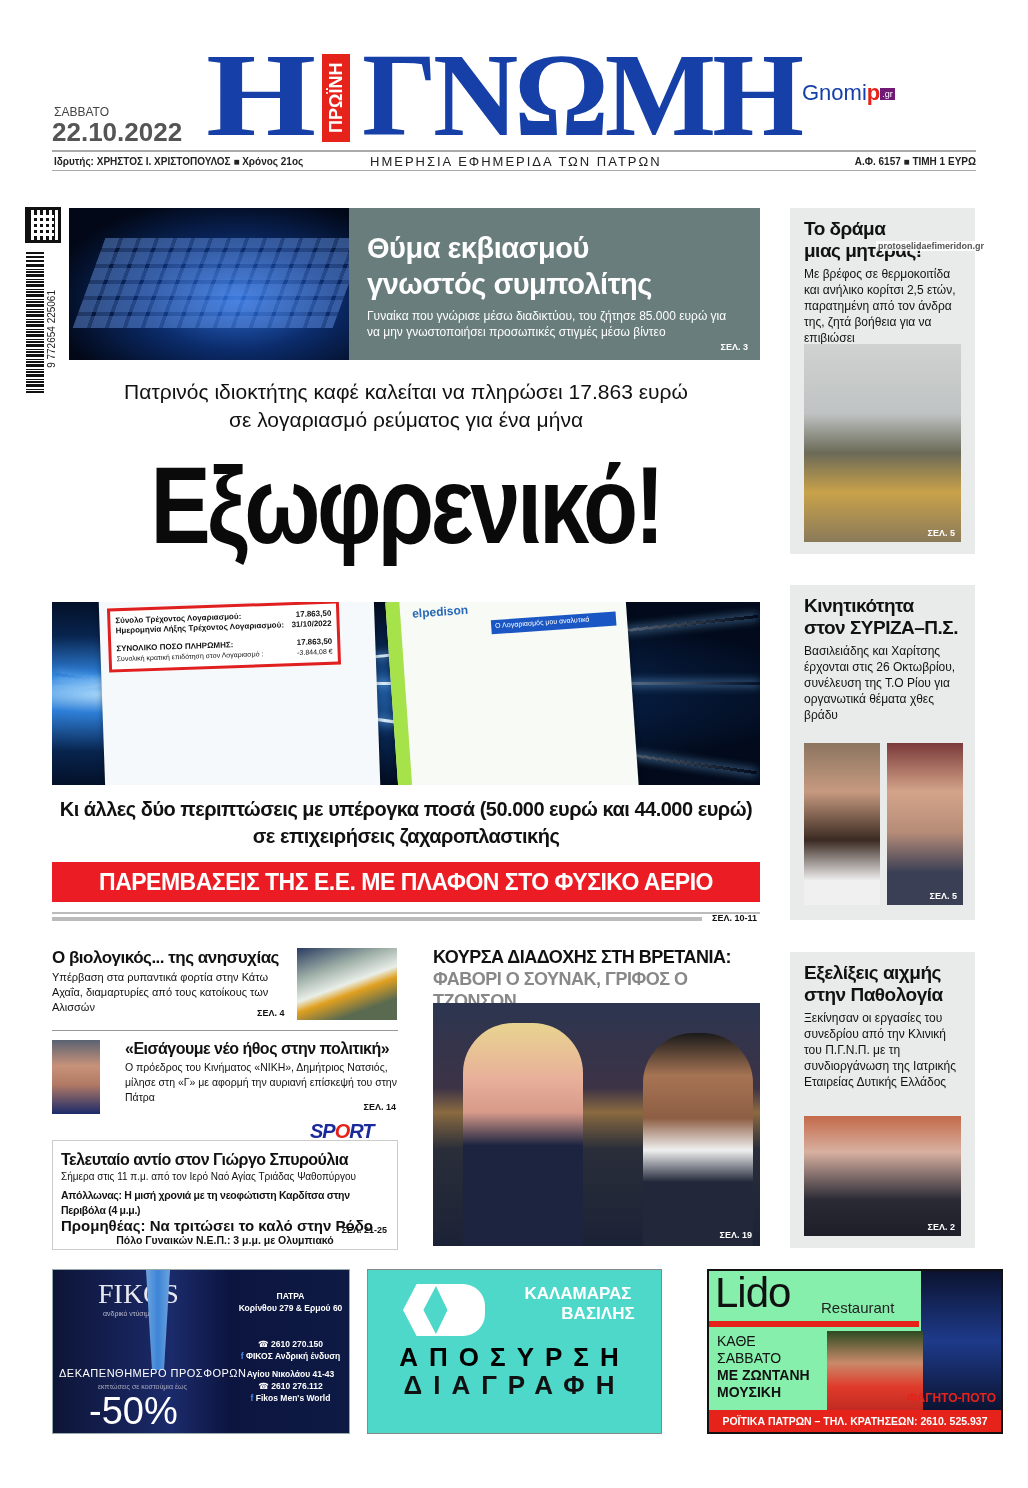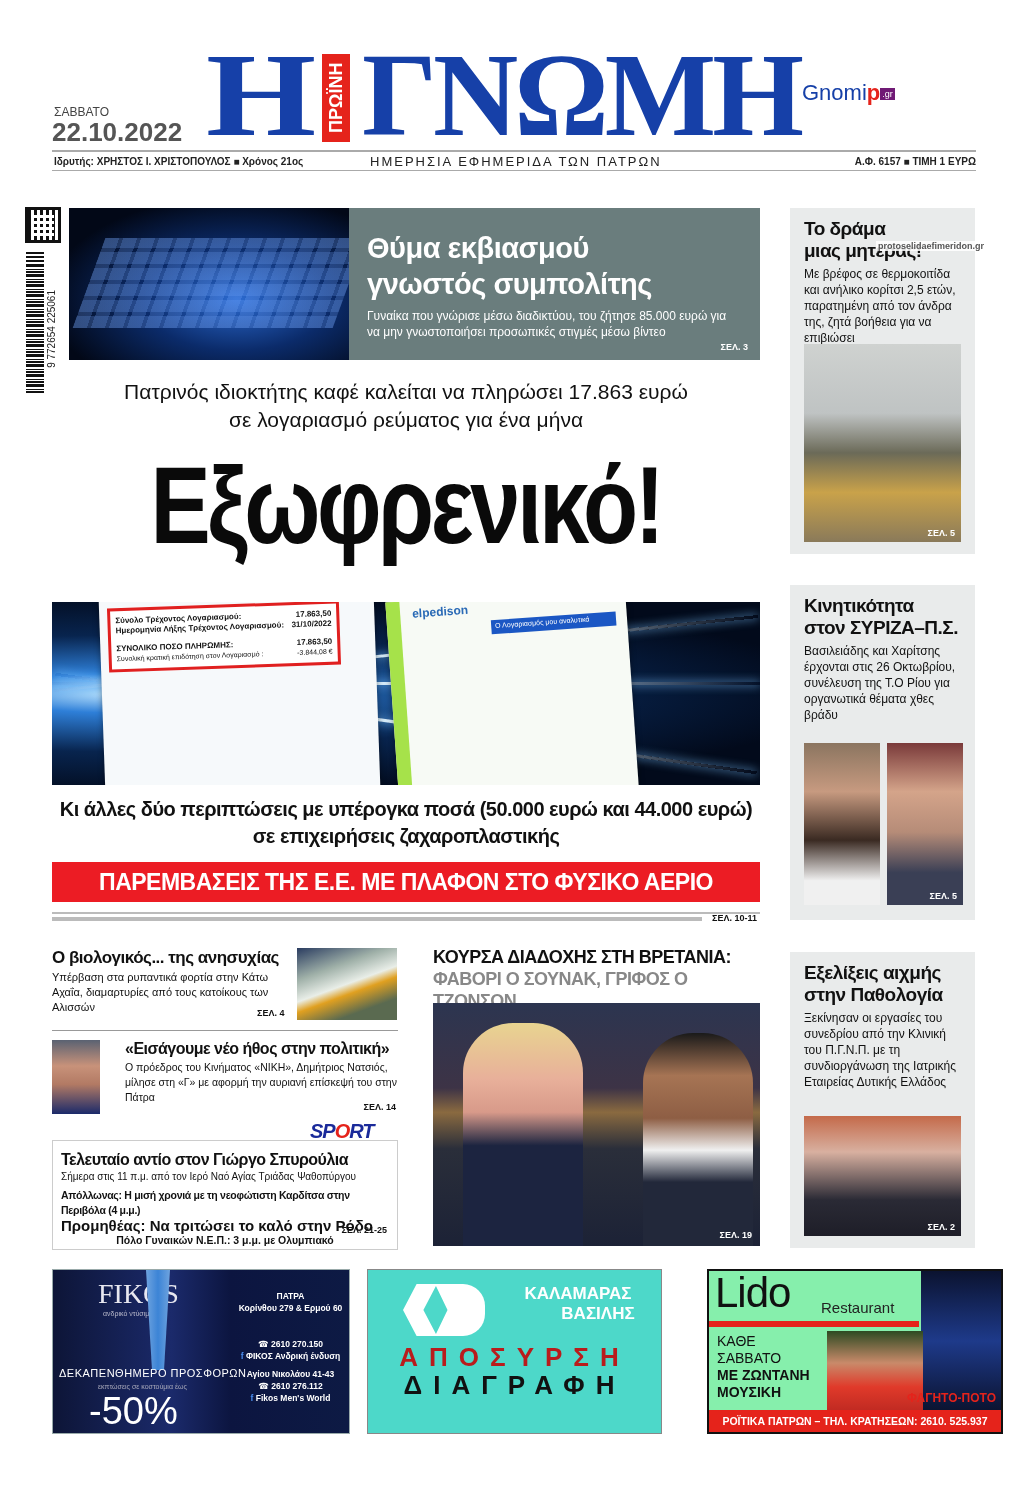--- a/index.html
+++ b/index.html
@@ -250,21 +250,21 @@
 
 <div class="abs ad ad-kv">
   <div class="abs" style="left:35px; top:14px; width:85px; height:52px;">
     <div class="abs" style="left:0; top:0; width:34px; height:52px; background:#fff; clip-path:polygon(40% 0,100% 0,60% 50%,100% 100%,40% 100%,0 50%);"></div>
     <div class="abs" style="left:32px; top:0; width:50px; height:52px; background:#fff; border-radius:0 22px 22px 0; clip-path:polygon(0 0,100% 0,100% 100%,0 100%,25% 50%);"></div>
   </div>
   <div class="abs" style="left:140px; top:14px; width:140px; text-align:center; color:#fff; font-size:17px; font-weight:bold; line-height:20px;">
     <div>ΚΑΛΑΜΑΡΑΣ</div>
     <div style="padding-left:40px;">ΒΑΣΙΛΗΣ</div>
   </div>
-  <div class="abs" style="left:0; width:100%; top:72px; text-align:center; font-size:26px; font-weight:bold; letter-spacing:11px; color:#b91c1c;">ΑΠΟΣΥΡΣΗ</div>
+  <div class="abs" style="left:0; width:100%; top:72px; text-align:center; font-size:26px; font-weight:bold; letter-spacing:11px; color:#000000;">ΑΠΟΣΥΡΣΗ</div>
   <div class="abs" style="left:0; width:100%; top:100px; text-align:center; font-size:26px; font-weight:bold; letter-spacing:11px; color:#111;">ΔΙΑΓΡΑΦΗ</div>
 </div>
 
 <div class="abs ad ad-lido">
   <div class="abs" style="left:6px; top:-2px; font-size:42px; font-weight:normal; color:#111; letter-spacing:-1px;">Lido</div>
   <div class="abs" style="left:112px; top:28px; font-size:15px; color:#222;">Restaurant</div>
   <div class="abs" style="left:0; top:50px; width:210px; height:6px; background:#e5231b;"></div>
   <div class="abs" style="left:212px; top:0; width:84px; height:140px; background:linear-gradient(180deg,#0b1330 0%,#1e3a8a 50%,#0b1330 100%);"></div>
   <div class="abs" style="left:118px; top:60px; width:96px; height:80px; background:linear-gradient(180deg,#2d4a22 0%,#c98a6a 40%,#e03a2a 70%,#c02a22 100%);"></div>
   <div class="abs" style="left:8px; top:62px; font-size:14px; line-height:17px; color:#111;">

